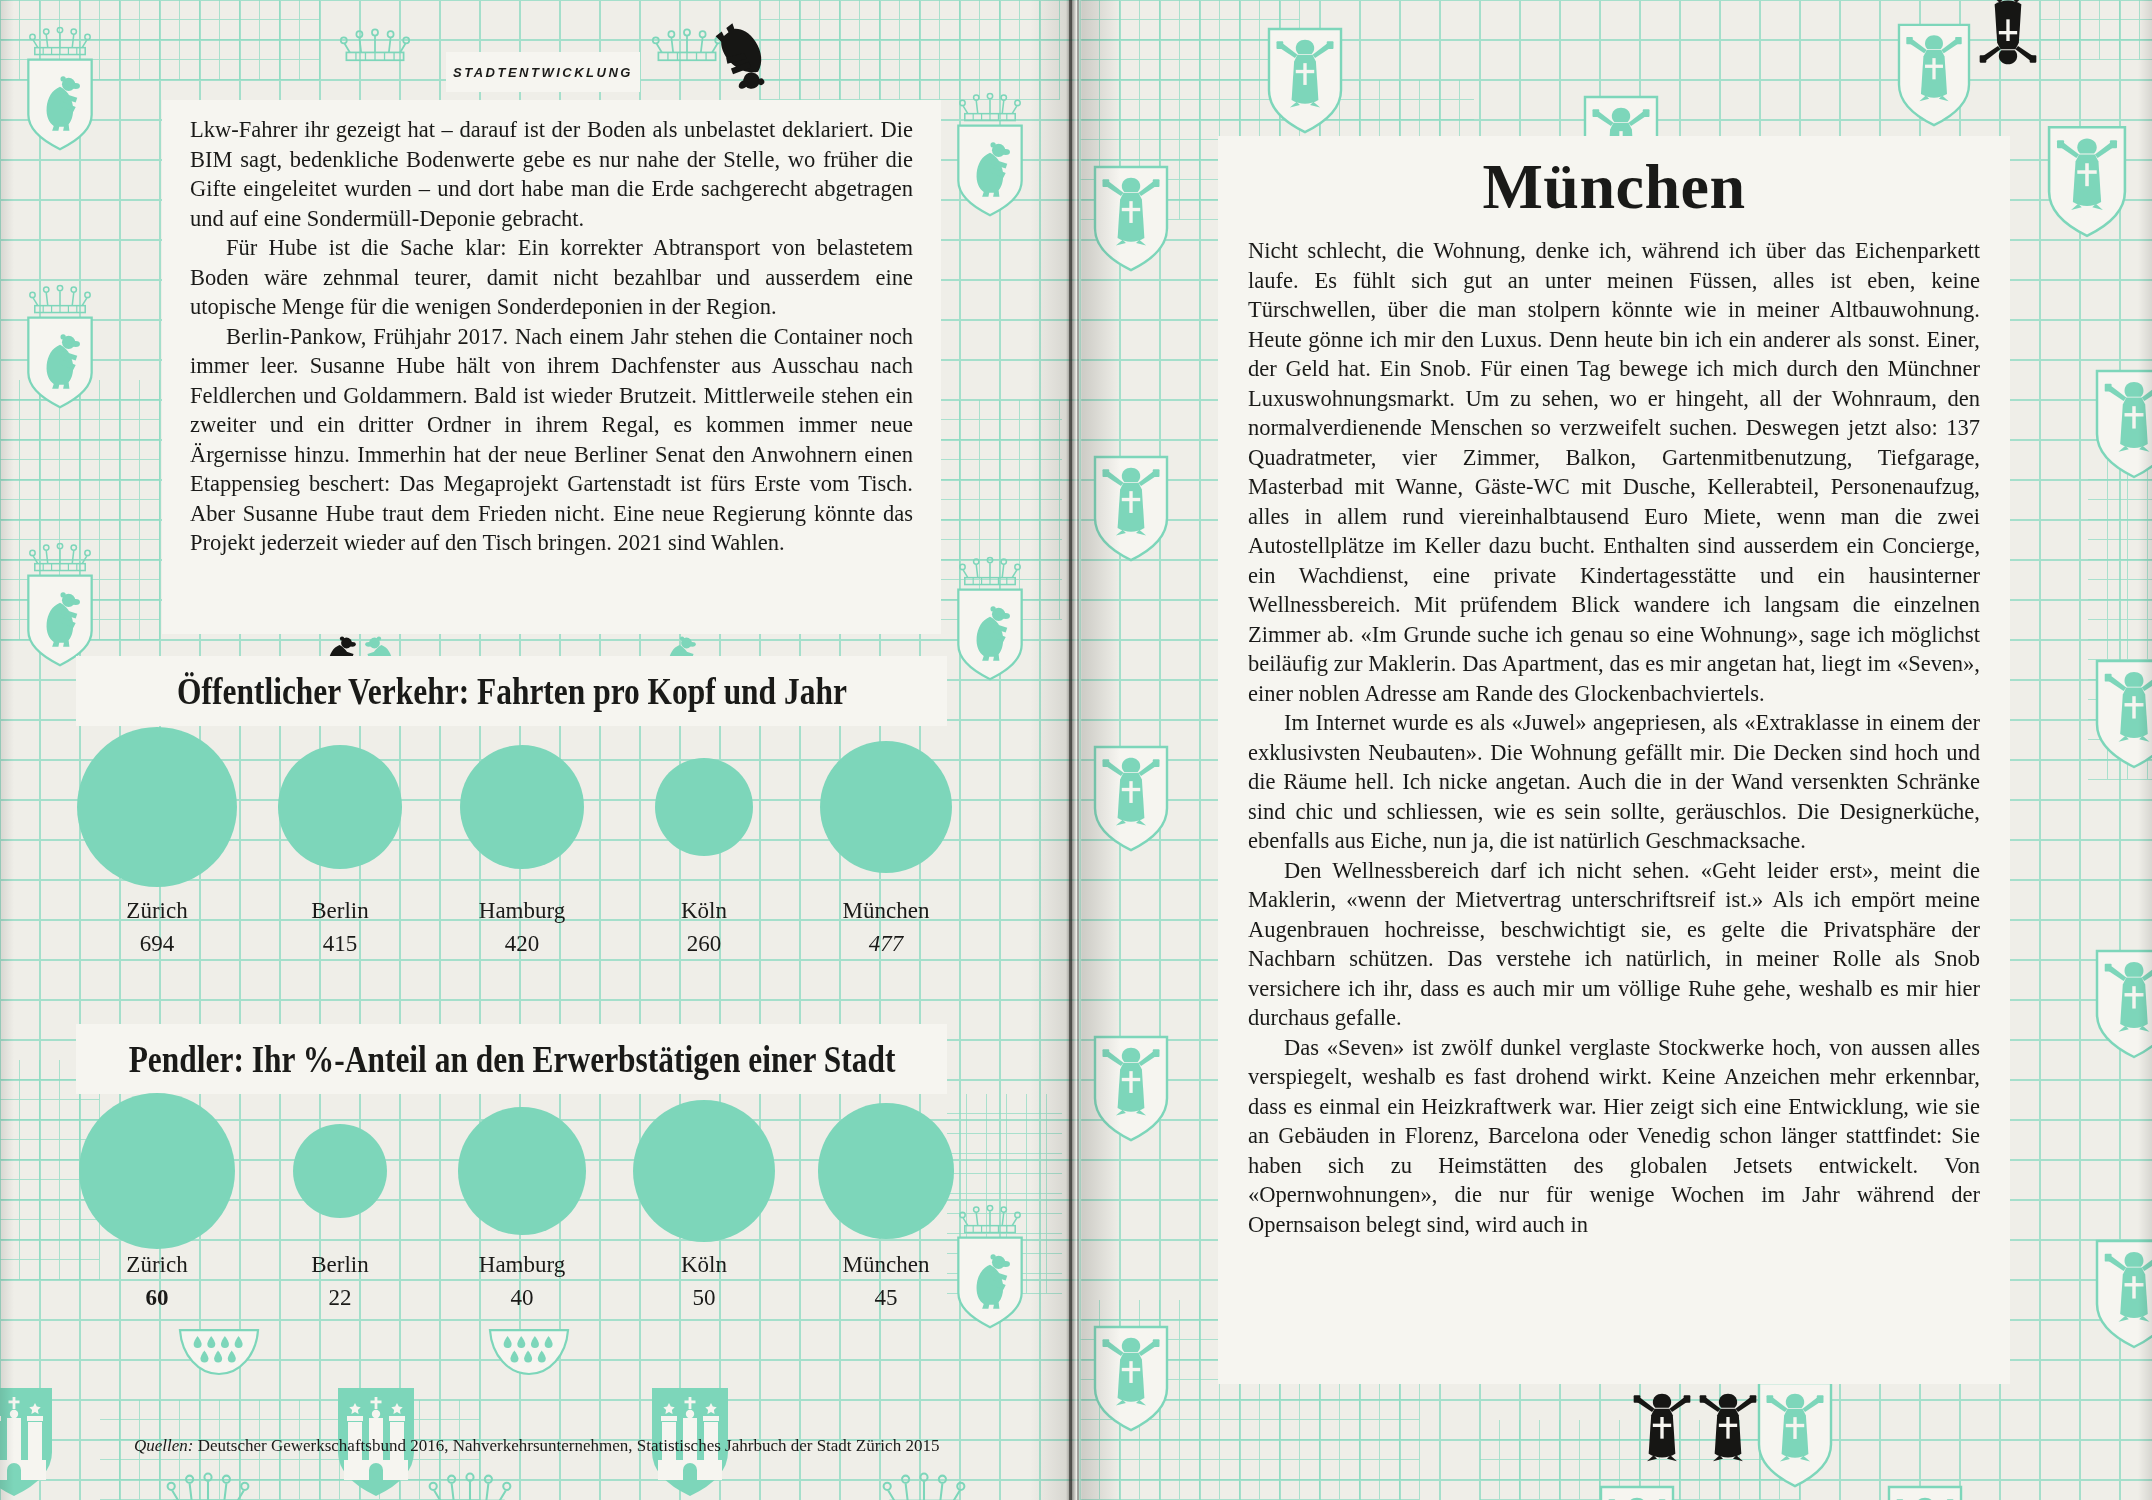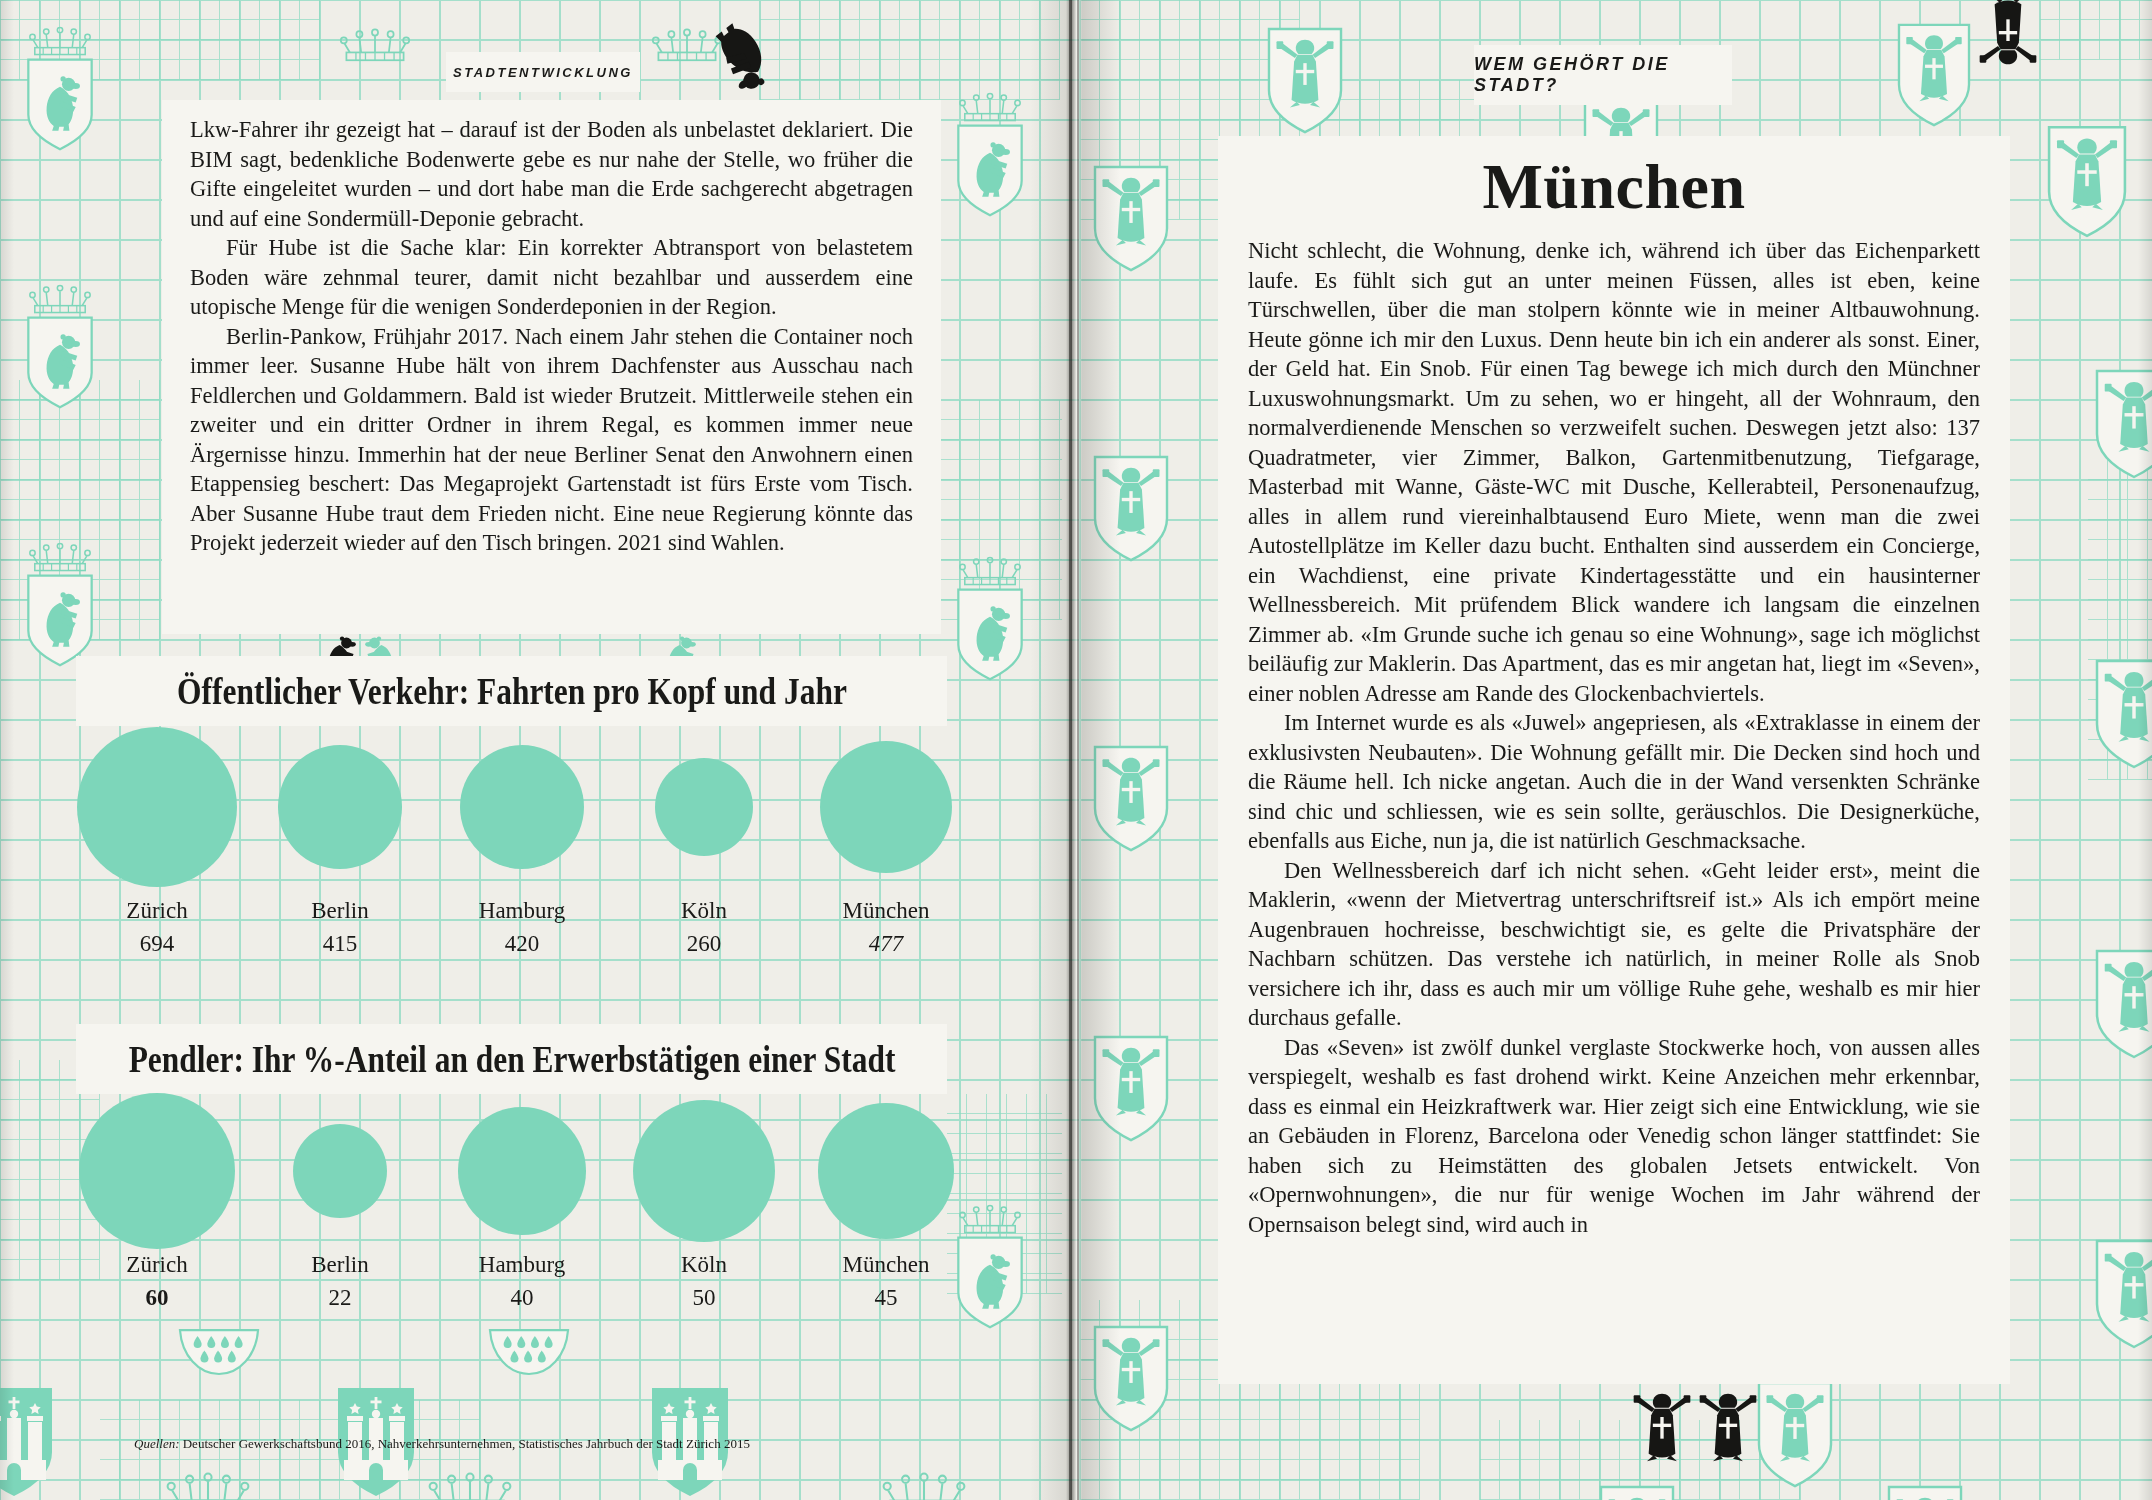--- a/index.html
+++ b/index.html
@@ -30,21 +30,21 @@
   .body-text p{margin:0;}
   .body-text p + p{text-indent:36px;}
   #left-text-box{left:162px;top:100px;width:779px;height:534px;padding:15px 28px;box-sizing:border-box;overflow:hidden;}
   #right-text-box{left:1218px;top:136px;width:792px;height:1248px;padding:0 30px;box-sizing:border-box;overflow:hidden;}
   #right-title{margin:16px 0 14px 0;text-align:center;font-size:64px;line-height:70px;font-weight:700;letter-spacing:.5px;}
   .chart-band{left:76px;width:871px;height:70px;display:flex;align-items:center;justify-content:center;}
   .chart-band .chart-title{font-size:37px;font-weight:700;white-space:nowrap;transform:scaleX(.85);transform-origin:50% 50%;}
   #band-1{top:656px;} #band-2{top:1024px;}
   .bubble{position:absolute;border-radius:50%;z-index:2;}
   .bubble-label{position:absolute;z-index:2;width:180px;text-align:center;font-size:23px;line-height:26px;}
-  #sources{position:absolute;left:134px;top:1436px;z-index:2;font-size:13px;background:transparent;}
+  #sources{position:absolute;left:134px;top:1436px;z-index:2;font-size:17px;background:transparent;}
   #sources .src-label{font-style:italic;}
   
   .spine-shadow{position:absolute;left:1030px;top:0;width:90px;height:1500px;z-index:4;pointer-events:none;
     background:linear-gradient(90deg, rgba(0,0,0,0) 0%, rgba(50,50,45,.12) 40%, rgba(45,45,40,.55) 46%,
       rgba(250,250,245,.55) 52%, rgba(50,50,45,.18) 58%, rgba(0,0,0,0) 100%);}
   .spine-line{position:absolute;top:0;height:1500px;z-index:4;pointer-events:none;}
   .edge{position:absolute;top:0;height:1500px;z-index:4;pointer-events:none;}
 </style>
 </head>
 <body>
@@ -312,23 +312,20 @@
       <div class="bubble-label" style="left: 614px; top: 1285px;">50</div>
       <div class="bubble" style="left: 818.45px; top: 1103.45px; width: 135.1px; height: 135.1px; background: rgb(125, 214, 186);"></div>
       <div class="bubble-label" style="left: 796px; top: 1252px;">München</div>
       <div class="bubble-label" style="left: 796px; top: 1285px;">45</div>
     </div>
 
   <div id="sources">
     <span class="src-label">Quellen:</span><span> Deutscher Gewerkschaftsbund 2016, Nahverkehrsunternehmen, Statistisches Jahrbuch der Stadt Zürich 2015</span>
   </div>
 
-  <div class="kicker" style="left:1474px;top:45px;width:258px;height:60px;font-size:18px">
-    <span>WEM GEHÖRT DIE STADT?</span>
-  </div>
 
   <div class="panel body-text" id="right-text-box">
     <h1 id="right-title">München</h1>
     <p>Nicht schlecht, die Wohnung, denke ich, während ich über das Eichenparkett laufe. Es fühlt sich gut an unter meinen Füssen, alles ist eben, keine Türschwellen, über die man stolpern könnte wie in meiner Altbauwohnung. Heute gönne ich mir den Luxus. Denn heute bin ich ein anderer als sonst. Einer, der Geld hat. Ein Snob. Für einen Tag bewege ich mich durch den Münchner Luxuswohnungsmarkt. Um zu sehen, wo er hingeht, all der Wohnraum, den normalverdienende Menschen so verzweifelt suchen. Deswegen jetzt also: 137 Quadratmeter, vier Zimmer, Balkon, Gartenmitbenutzung, Tiefgarage, Masterbad mit Wanne, Gäste-WC mit Dusche, Kellerabteil, Personenaufzug, alles in allem rund viereinhalbtausend Euro Miete, wenn man die zwei Autostellplätze im Keller dazu bucht. Enthalten sind ausserdem ein Concierge, ein Wachdienst, eine private Kindertagesstätte und ein hausinterner Wellnessbereich. Mit prüfendem Blick wandere ich langsam die einzelnen Zimmer ab. «Im Grunde suche ich genau so eine Wohnung», sage ich möglichst beiläufig zur Maklerin. Das Apartment, das es mir angetan hat, liegt im «Seven», einer noblen Adresse am Rande des Glockenbachviertels.</p>
     <p>Im Internet wurde es als «Juwel» angepriesen, als «Extraklasse in einem der exklusivsten Neubauten». Die Wohnung gefällt mir. Die Decken sind hoch und die Räume hell. Ich nicke angetan. Auch die in der Wand versenkten Schränke sind chic und schliessen, wie es sein sollte, geräuschlos. Die Designerküche, ebenfalls aus Eiche, nun ja, die ist natürlich Geschmacksache.</p>
     <p>Den Wellnessbereich darf ich nicht sehen. «Geht leider erst», meint die Maklerin, «wenn der Mietvertrag unterschriftsreif ist.» Als ich empört meine Augenbrauen hochreisse, beschwichtigt sie, es gelte die Privatsphäre der Nachbarn schützen. Das verstehe ich natürlich, in meiner Rolle als Snob versichere ich ihr, dass es auch mir um völlige Ruhe gehe, weshalb es mir hier durchaus gefalle.</p>
     <p>Das «Seven» ist zwölf dunkel verglaste Stockwerke hoch, von aussen alles verspiegelt, weshalb es fast drohend wirkt. Keine Anzeichen mehr erkennbar, dass es einmal ein Heizkraftwerk war. Hier zeigt sich eine Entwicklung, wie sie an Gebäuden in Florenz, Barcelona oder Venedig schon länger stattfindet: Sie haben sich zu Heimstätten des globalen Jetsets entwickelt. Von «Opernwohnungen», die nur für wenige Wochen im Jahr während der Opernsaison belegt sind, wird auch in</p>
   </div>
 
   <div class="spine-shadow"></div>

